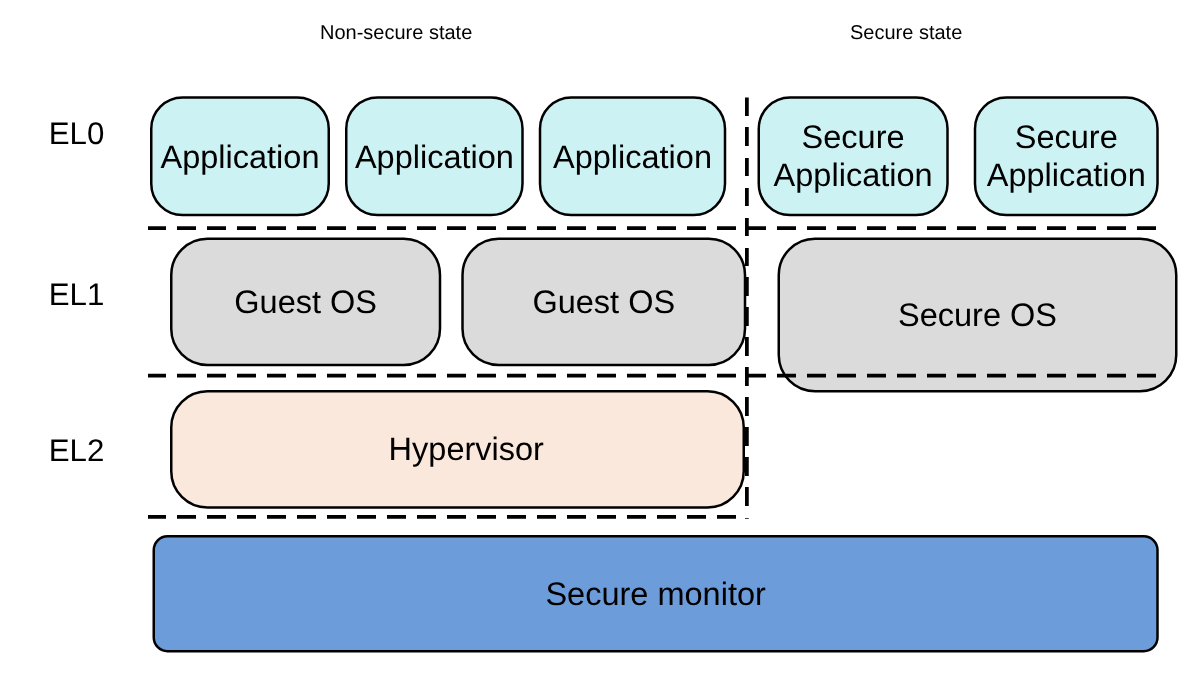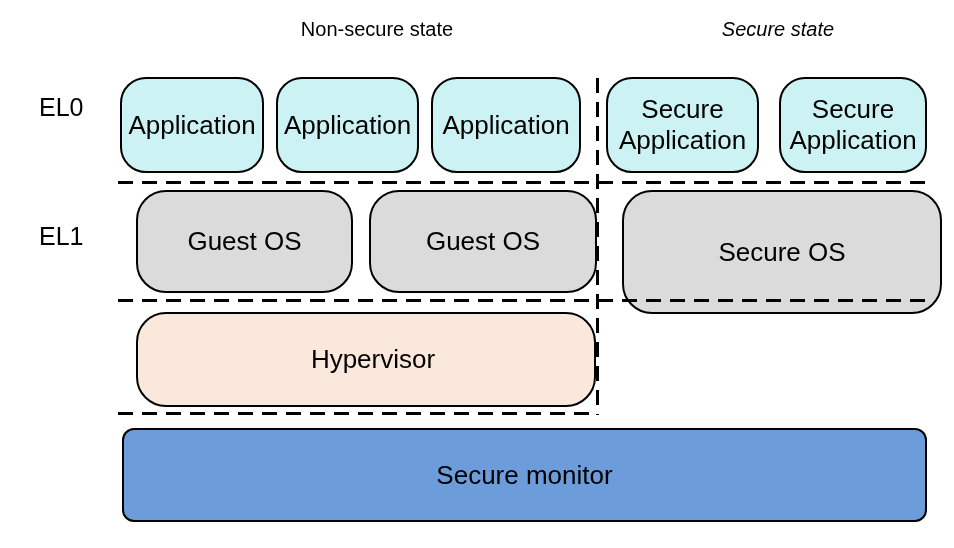--- a/index.html
+++ b/index.html
@@ -13,22 +13,22 @@
     height: 548px;
     background: var(--bg, #ffffff);
     color: var(--text, #000000);
     font-family: "Liberation Sans", sans-serif;
     overflow: hidden;
   }
   .state-title {
     position: absolute;
     top: 18px;
     width: 242px;
-    text-align: center;
-    font-size: 20px;
+    text-align: left;
+    font-size: 16px;
     white-space: nowrap;
   }
   .el-label {
     position: absolute;
     left: 39px;
     width: 80px;
     font-size: 25px;
   }
   .box {
     position: absolute;
@@ -59,24 +59,25 @@
     width: 3px;
     background: repeating-linear-gradient(180deg, var(--line, #000) 0 15px, transparent 15px 24px);
   }
 </style>
 </head>
 <body>
 
 <div class="canvas">
 
   <div class="state-title" style="left:256px;">Non-secure state</div>
-  <div class="state-title" style="left:657px;font-style:italic;">Secure state</div>
+  <div class="state-title" style="left:680px;">Secure state</div>
 
   <div class="el-label" style="top:93px;">EL0</div>
   <div class="el-label" style="top:222px;">EL1</div>
+  <div class="el-label" style="top:347px;">EL2</div>
 
   <div class="box fill-app r26" style="left:120px;top:77px;width:144px;height:96px;">Application</div>
   <div class="box fill-app r26" style="left:276px;top:77px;width:143px;height:96px;">Application</div>
   <div class="box fill-app r26" style="left:431px;top:77px;width:150px;height:96px;">Application</div>
 
   <div class="box fill-app r26" style="left:606px;top:77px;width:153px;height:96px;">Secure Application</div>
   <div class="box fill-app r26" style="left:779px;top:77px;width:148px;height:96px;">Secure Application</div>
 
   <div class="box fill-os r30" style="left:120px;top:190px;width:217px;height:103px;">Guest OS</div>
   <div class="box fill-os r30" style="left:353px;top:190px;width:228px;height:103px;">Guest OS</div>

